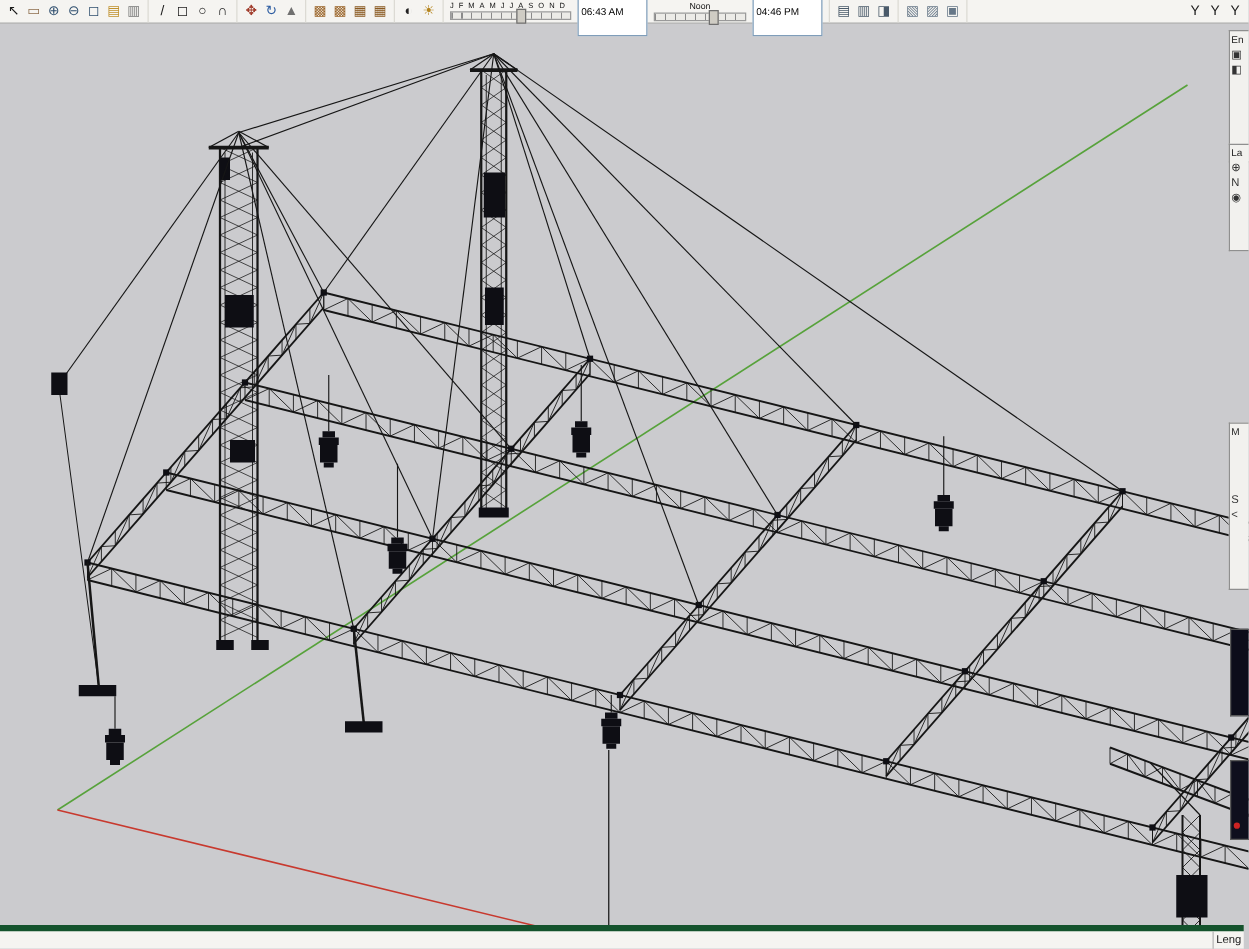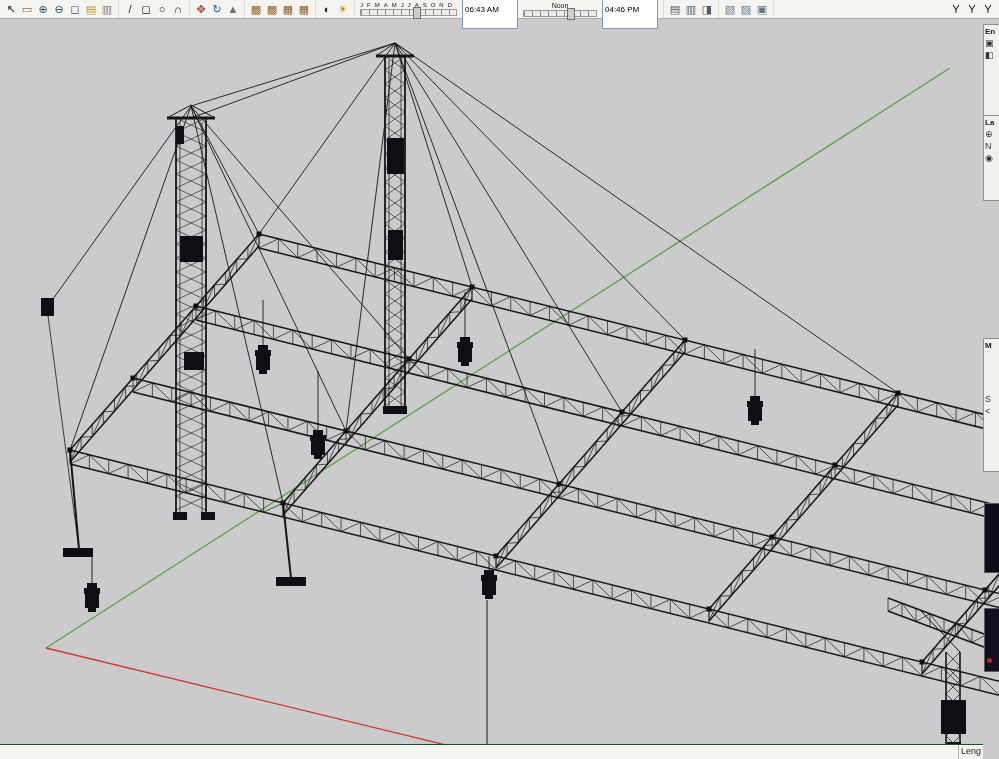--- a/index.html
+++ b/index.html
@@ -28,27 +28,27 @@
   .timebox{width:50px;height:13px;font-size:8px;font-family:Liberation Sans, sans-serif;
            border:1px solid #7f9db9;background:#fff;padding:12px 2px}
 
   
   #viewport{position:absolute;left:0;top:18px;width:999px;height:727px;background:#cbcbce;overflow:hidden}
   #wire{position:absolute;left:0;top:0}
 
   
   .rpanel{position:absolute;right:0;width:15px;background:#f2f1ee;border:1px solid #8f8f8f;
           border-right:none;z-index:5;overflow:hidden}
-  .ptitle{font-size:8px;font-weight:bold;color:#222;padding:2px 1px 1px;white-space:nowrap}
+  .ptitle{font-size:8px;font-weight:normal;color:#222;padding:2px 1px 1px;white-space:nowrap}
   .prow{font-size:9px;color:#333;padding:1px 1px;white-space:nowrap;line-height:10px}
   .swatch{position:absolute;right:0;width:14px;z-index:5;border:1px solid #5a5a5a;border-right:none}
 
   
-  #statusbar{position:absolute;left:0;right:16px;bottom:0;height:14px;background:#f5f4f1;
-             border-top:1px solid #14532d;display:flex;align-items:center;z-index:6;
+  #statusbar{position:absolute;left:0;right:4px;bottom:0;height:14px;background:#f5f4f1;
+             border-top:5px solid #14532d;display:flex;align-items:center;z-index:6;
              font-size:9px;color:#222}
   #status-hint{flex:1}
   #measure-cell{height:100%;border-left:1px solid #b5b5b5;padding:1px 2px 0;
                 width:20px;overflow:hidden;white-space:nowrap}
 </style>
 </head>
 <body>
 
 <div id="toolbar">
   <div id="tb-left">

